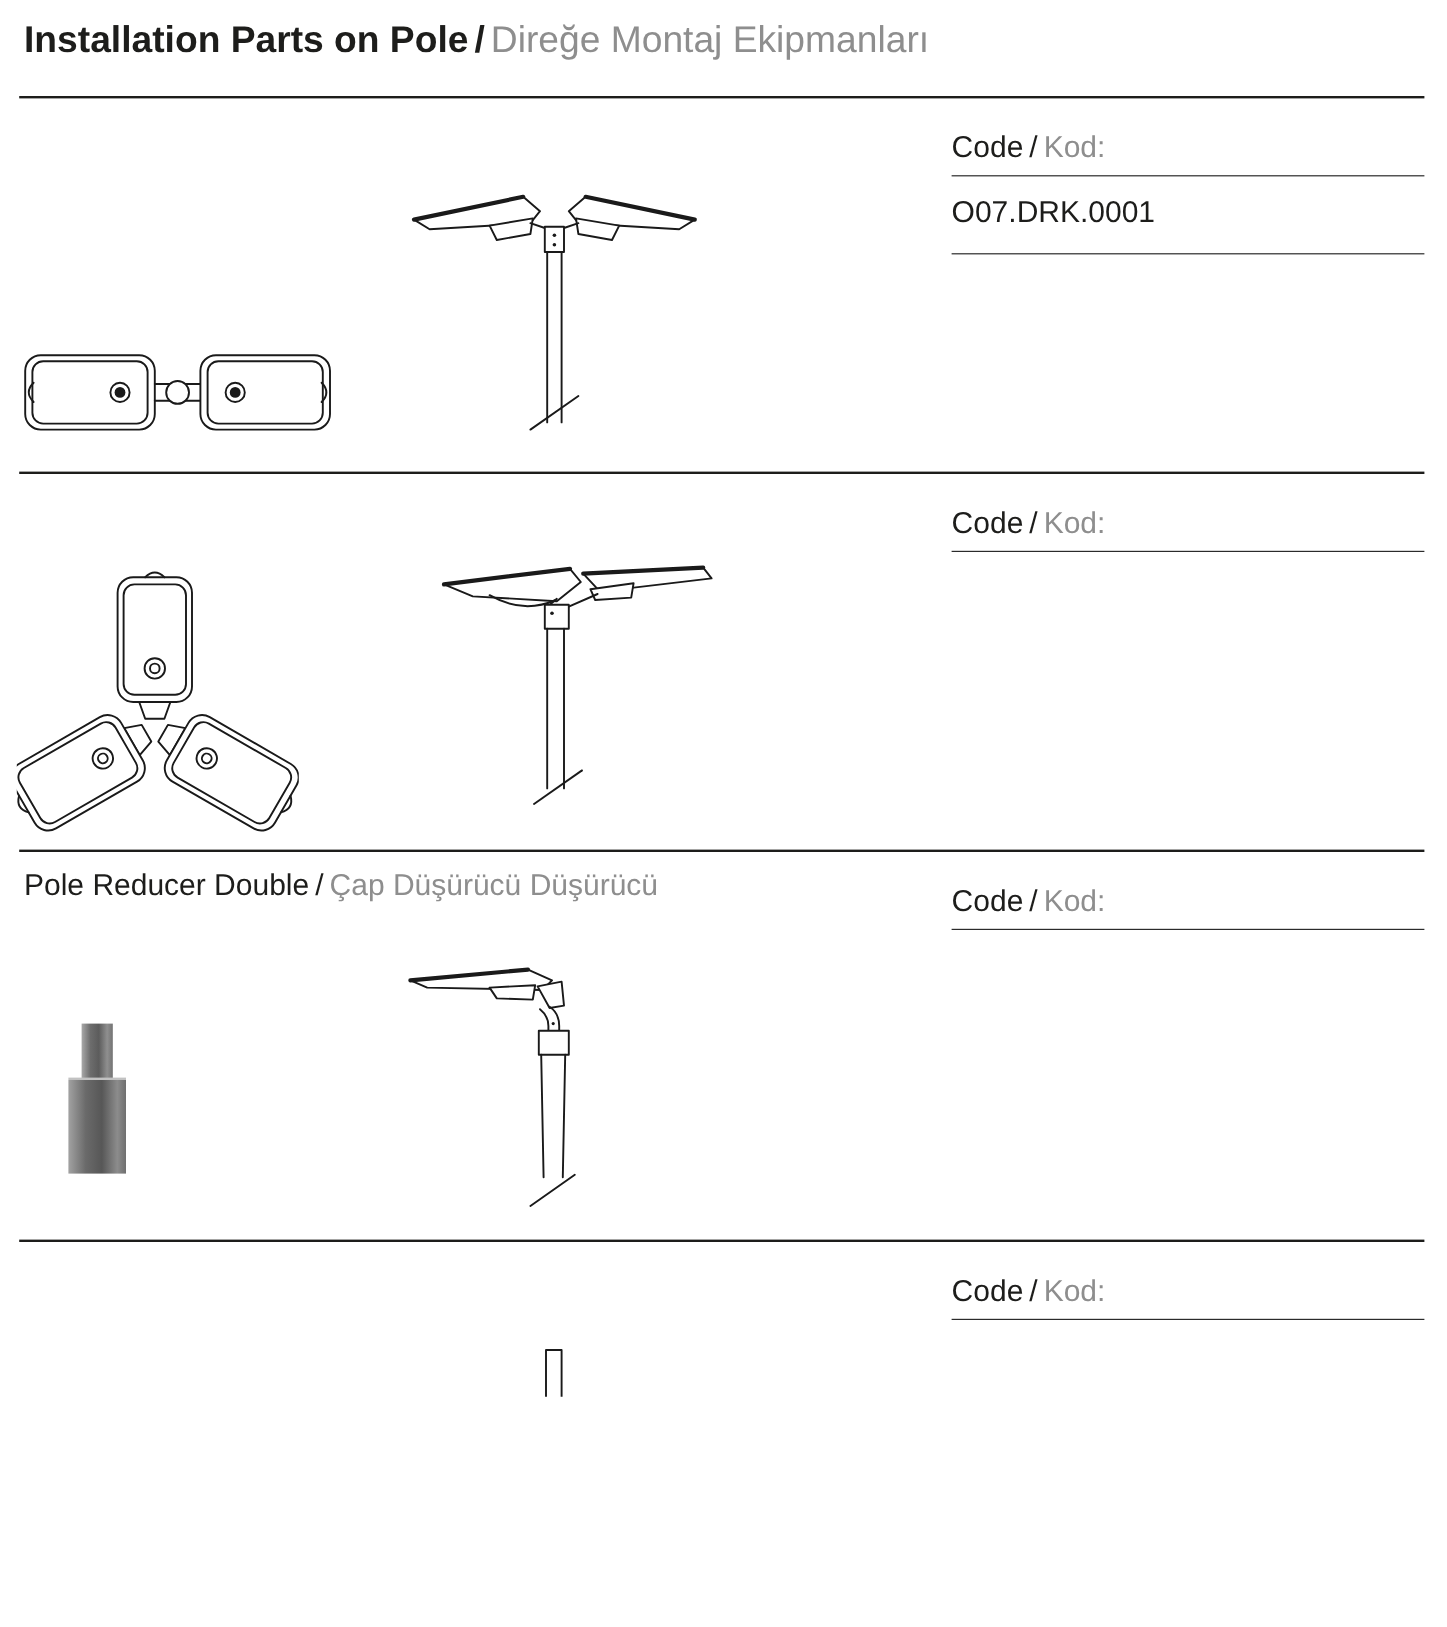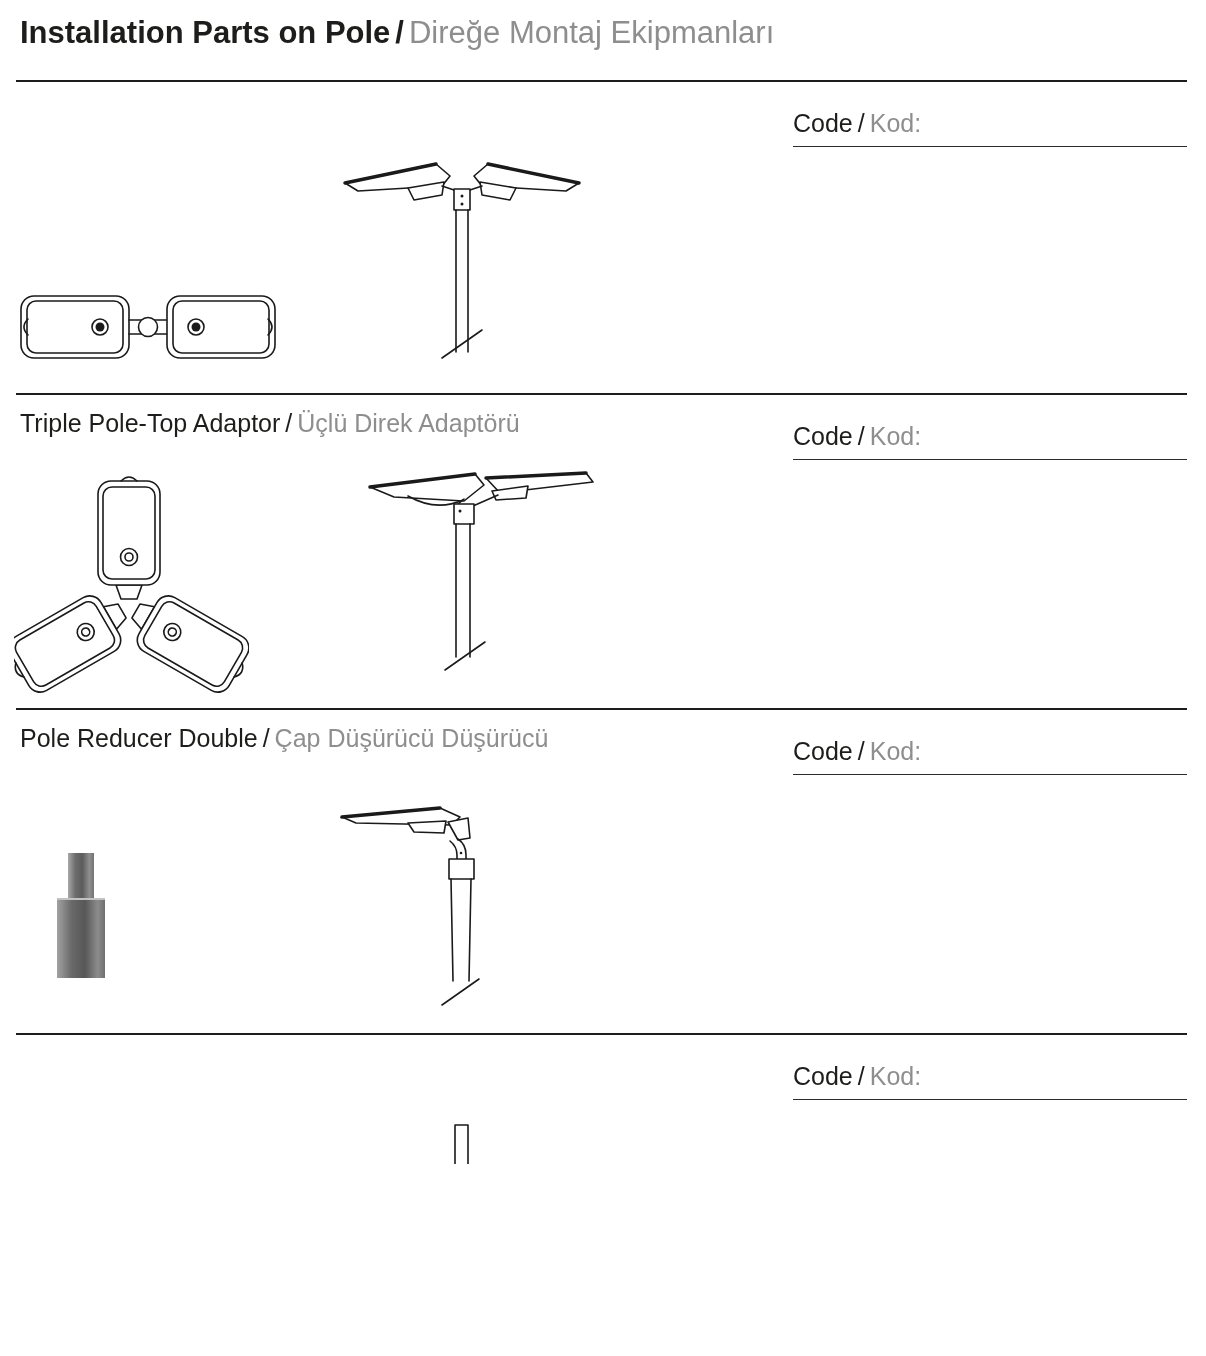--- a/index.html
+++ b/index.html
@@ -67,20 +67,21 @@
 <div class="page">
 
   <header class="doc-header">
     <h1 class="doc-title"><span class="dark">Installation Parts on Pole</span><span class="dark sep">/</span><span class="gray tr">Direğe Montaj Ekipmanları</span></h1>
   </header>
 
   <section class="part s1">
 
     <div class="code-col">
       <div class="code-label"><span class="dark">Code</span><span class="dark sep">/</span><span class="gray">Kod:</span></div>
+      <div class="code-value">O07.DRK.0001</div>
     </div>
 
     <svg class="drawing" style="left:2px; top:206px;" width="260" height="78" viewBox="0 0 260 78">
       <rect class="lnw" x="3" y="8" width="108" height="62" rx="13"></rect>
       <rect class="ln" x="9" y="13" width="96" height="52" rx="9"></rect>
       <path class="ln" d="M10,31 q-8,8 0,16"></path>
       <circle class="ln" cx="82" cy="39" r="8"></circle>
       <circle class="dot" cx="82" cy="39" r="4.5"></circle>
       <path class="ln" d="M111,32 H149 M111,46 H149"></path>
       <circle class="lnw" cx="130" cy="39" r="9.5"></circle>
@@ -103,21 +104,20 @@
       <path class="ln" d="M104,31 L116,35 M144,31 L132,35"></path>
       <rect class="lnw" x="116" y="34" width="16" height="21"></rect>
       <circle class="dot" cx="124" cy="41" r="1.5"></circle>
       <circle class="dot" cx="124" cy="49" r="1.5"></circle>
       <path class="ln" d="M118,55 V197 M130,55 V197"></path>
       <path class="ln" d="M104,203 L144,175"></path>
     </svg>
   </section>
 
   <section class="part s2">
-    <h2 class="part-title"><span class="dark">Triple Pole-Top Adaptor</span><span class="dark sep">/</span><span class="gray">Üçlü Direk Adaptörü</span></h2>
 
     <div class="code-col">
       <div class="code-label"><span class="dark">Code</span><span class="dark sep">/</span><span class="gray">Kod:</span></div>
     </div>
 
     <svg class="drawing" style="left:-2px; top:72px;" width="235" height="240" viewBox="0 0 235 240">
       <g transform="translate(115,140)">
         <g transform="rotate(-90)">
           <path class="lnw" d="M8,-8 L22,-13 L22,13 L8,8 Z"></path>
           <rect class="lnw" x="22" y="-31" width="104" height="62" rx="13"></rect>

